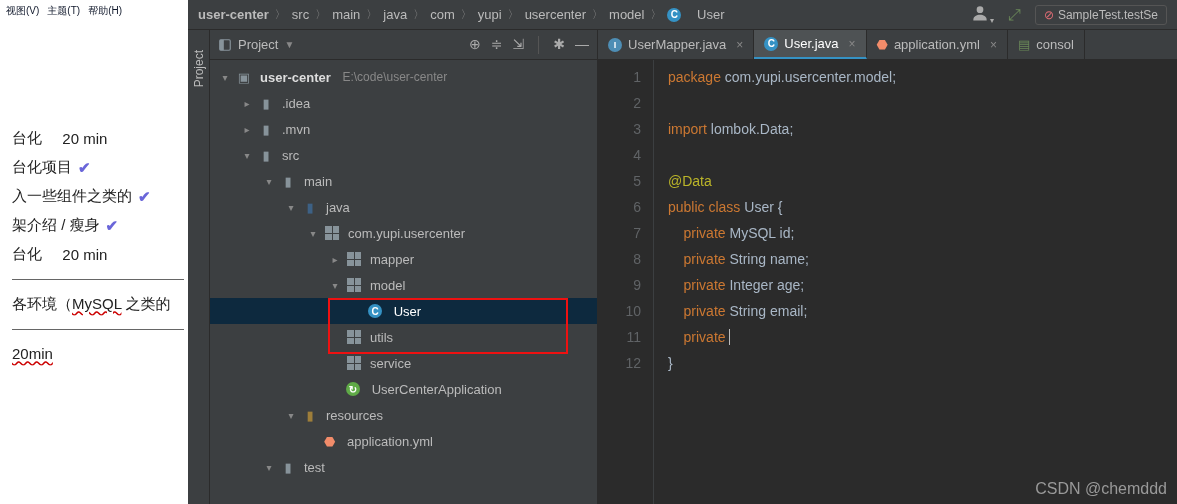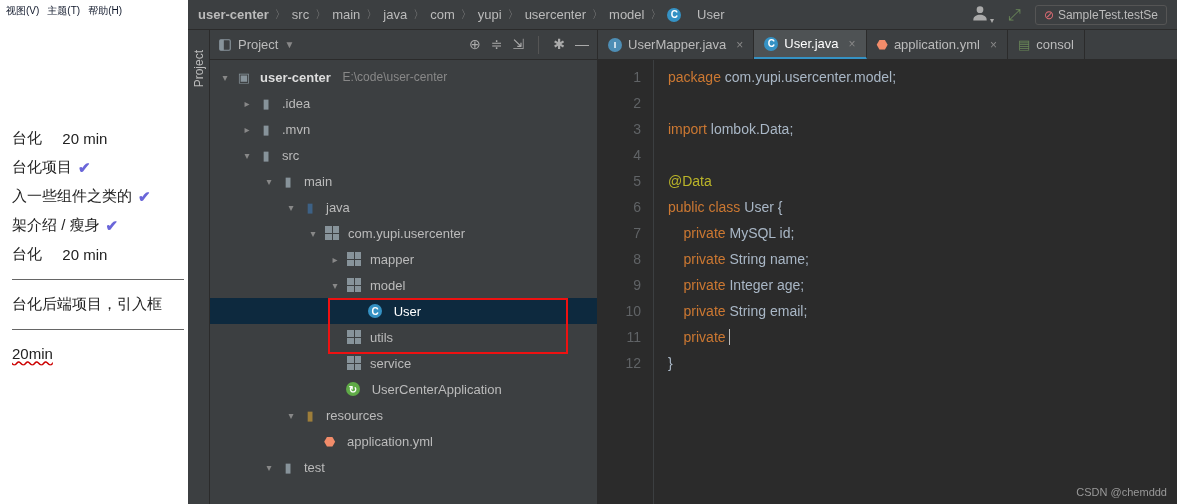--- a/index.html
+++ b/index.html
@@ -59,21 +59,21 @@
 .code-area { flex:1; display:flex; background:#2b2b2b; font-family:"JetBrains Mono",Consolas,monospace; font-size:14px; }
 .gutter { width:56px; text-align:right; padding:4px 12px 4px 0; color:#606366; line-height:26px; border-right:1px solid #3c3f41; position:relative; }
 .code { flex:1; padding:4px 14px; line-height:26px; white-space:pre; color:#a9b7c6; }
 .kw { color:#cc7832; }
 .ann { color:#bbb529; }
 .cls { color:#a9b7c6; }
 .pkgn { color:#a9b7c6; }
 .cursor { border-left:1px solid #bbb; animation: blink 1s step-end infinite; }
 @keyframes blink { 50% { border-color: transparent; } }
 
-.watermark { position:absolute; right:10px; bottom:6px; color:#999; font-size:11px; }
+.watermark { position:absolute; right:10px; bottom:6px; color:#999; font-size:16px; }
 
 .proj-panel { position: relative; }
 </style>
 </head>
 <body>
 
 <div class="left-notes">
   <div class="menu-bar">
     <span>视图(V)</span>
     <span>主题(T)</span>
@@ -89,21 +89,21 @@
         <span>入一些组件之类的</span>
         <span class="check">✔</span>
       </div>
     <div class="note-line">
         <span>架介绍 / 瘦身</span>
         <span class="check">✔</span>
       </div>
     <div class="note-line"><span>台化</span>&nbsp;&nbsp;<span>20 min</span></div>
     <div class="note-sep"></div>
     <div class="note-line">
-        <span>台化后端项目，引入框</span>
+        <span><span>各环境（</span><span class="note-link">MySQL</span><span> 之类的</span></span>
       </div>
     <div class="note-sep"></div>
     <div class="note-line">
         <span class="note-link">20min</span>
       </div>
   </div>
 </div>
 
 <div class="ide">
 

